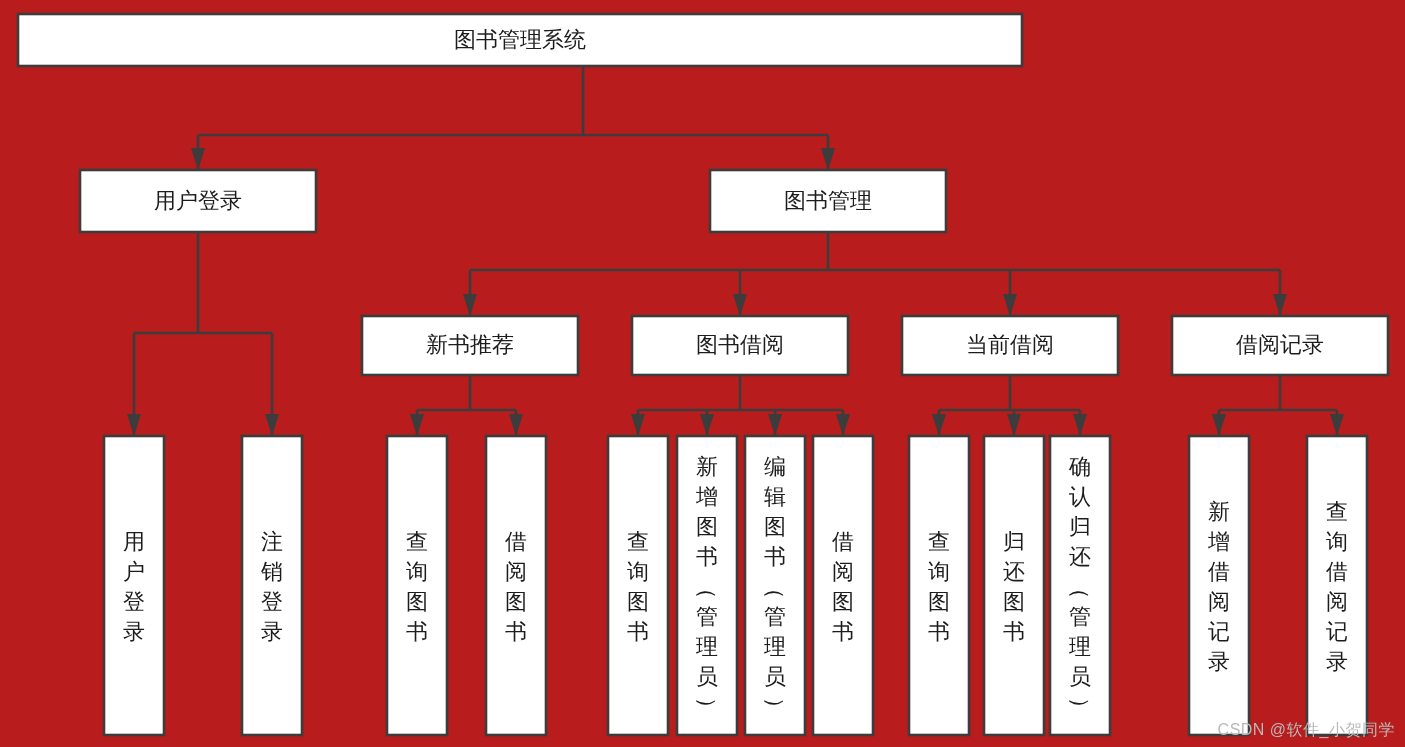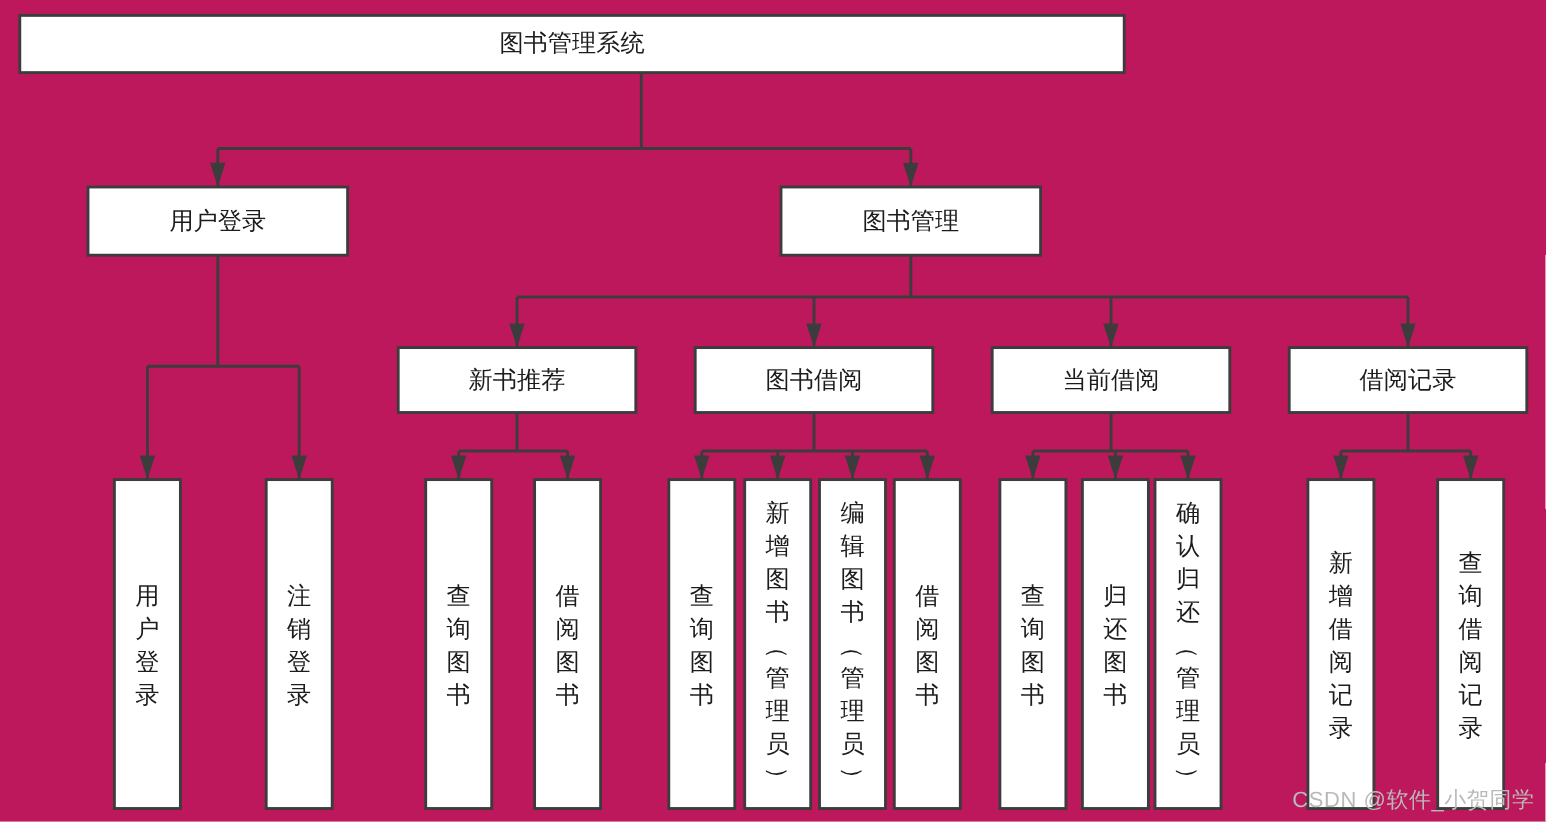--- a/index.html
+++ b/index.html
@@ -8,21 +8,21 @@
     padding: 0;
     background: #ffffff;
   }
   body {
     font-family: "Liberation Sans", "DejaVu Sans", sans-serif;
   }
   #diagram-root {
     position: relative;
     width: 1405px;
     height: 747px;
-    background: #be185d;
+    background: #b91c1c;
     overflow: hidden;
   }
   svg#tree-svg {
     position: absolute;
     left: 0;
     top: 0;
     width: 1405px;
     height: 747px;
     display: block;
   }
@@ -52,21 +52,21 @@
     font-family: "Liberation Sans", "DejaVu Sans", sans-serif;
     fill: #1c1c1c;
     font-size: 22px;
     text-anchor: middle;
   }
   .watermark {
     position: absolute;
     right: 10px;
     bottom: 6px;
     font-family: "Liberation Sans", "DejaVu Sans", sans-serif;
-    font-size: 20px;
+    font-size: 16px;
     color: #b9b9b9;
     letter-spacing: 0.5px;
     white-space: nowrap;
     user-select: none;
   }
 </style>
 </head>
 <body>
 
 <div id="diagram-root">

